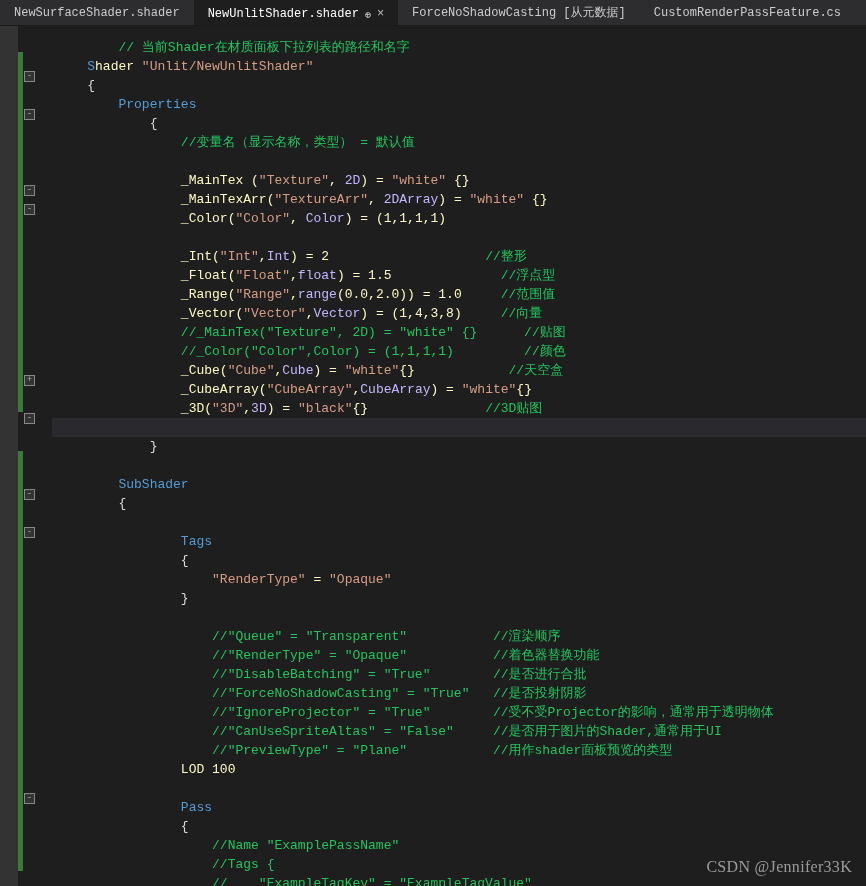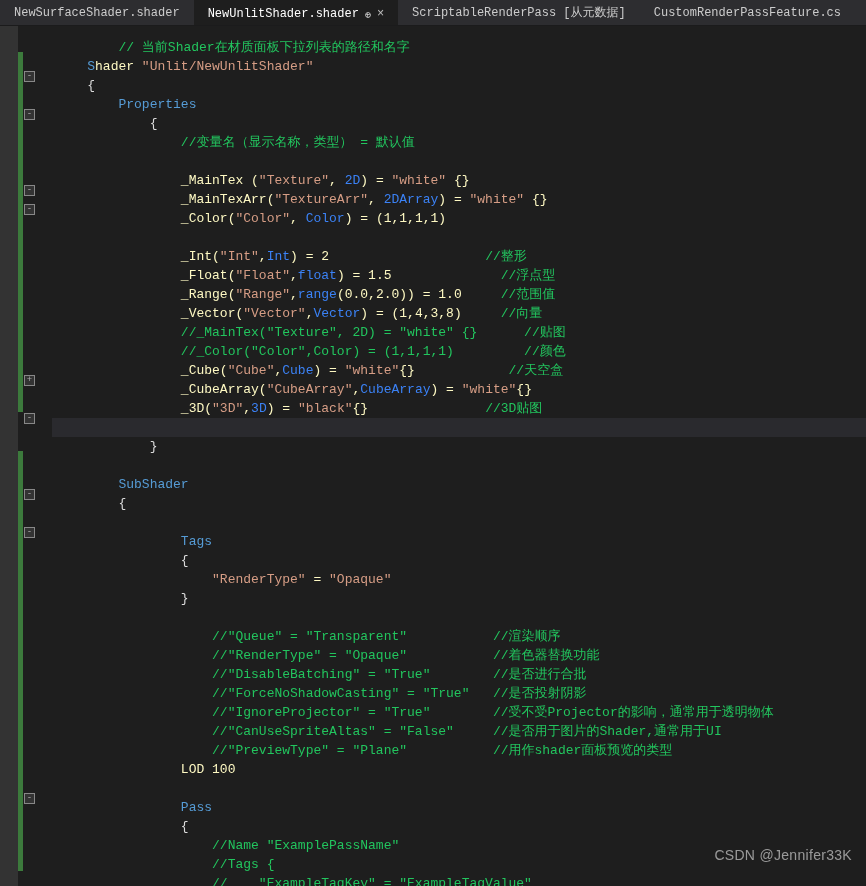--- a/index.html
+++ b/index.html
@@ -12,40 +12,40 @@
 .editor { display:flex; height:calc(100% - 26px); }
 .gutter { width:34px; background:#1e1e1e; position:relative; }
 .fold { position:absolute; left:6px; width:11px; height:11px; border:1px solid #888; background:#333; color:#aaa; font-size:9px; line-height:9px; text-align:center; cursor:pointer; }
 .change-bar { position:absolute; left:0; width:5px; background:#3c7a3c; }
 .code { flex:1; padding:0 0 0 4px; line-height:19px; white-space:pre; position:relative; }
 .line { height:19px; }
 .cursor-line { background:#2a2a2e; position:absolute; left:0; right:0; height:19px; }
 .c-comment { color:#22c55e; }
 .c-keyword { color:#569cd6; }
 .c-string { color:#d69d85; }
-.c-type { color:#3b82f6; }
+.c-type { color:#c4b5fd; }
 .c-default { color:#fef9c3; }
 .c-brace { color:#dcdcdc; }
-.watermark { position:absolute; bottom:23px; right:14px; color:rgba(220,220,220,.65); font-family:Liberation Sans, sans-serif; font-size:14px; letter-spacing:.3px; }
+.watermark { position:absolute; bottom:10px; right:14px; color:rgba(220,220,220,.65); font-family:Liberation Serif, serif; font-size:16px; letter-spacing:.3px; }
 .breakpoint-area { width:18px; background:#333333; }
 </style>
 </head>
 <body>
 
 <div class="tabs">
   <div class="tab">
       <span>NewSurfaceShader.shader</span>
     </div>
   <div class="tab active">
     <span>NewUnlitShader.shader</span>
     <span class="pin">⊕</span>
     <span class="close">×</span>
   </div>
   <div class="tab">
-      <span>ScriptableRenderPass [从元数据]</span>
+      <span>ForceNoShadowCasting [从元数据]</span>
     </div>
   <div class="tab">
       <span>CustomRenderPassFeature.cs</span>
     </div>
 </div>
 
 <div class="editor">
   <div class="breakpoint-area"></div>
   <div class="gutter" id="gutter">
       <div class="fold" style="top: 45px;">-</div>

